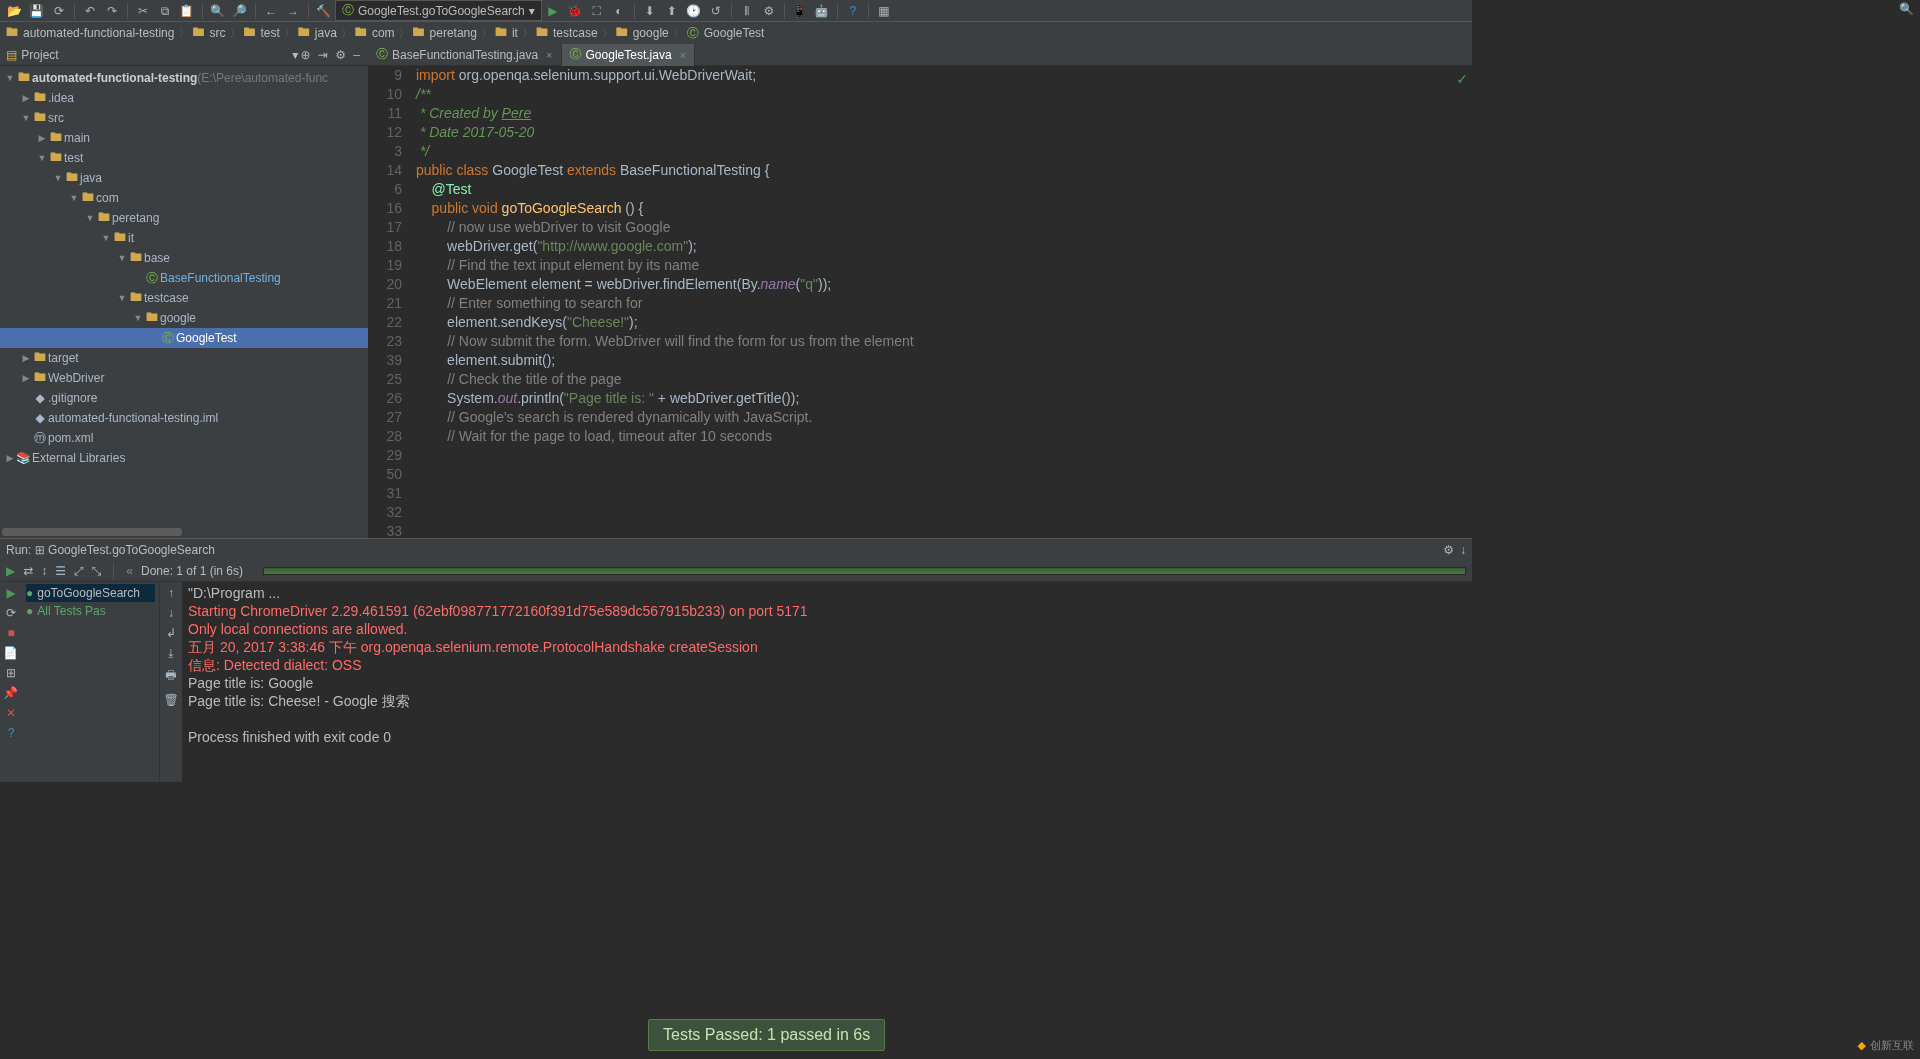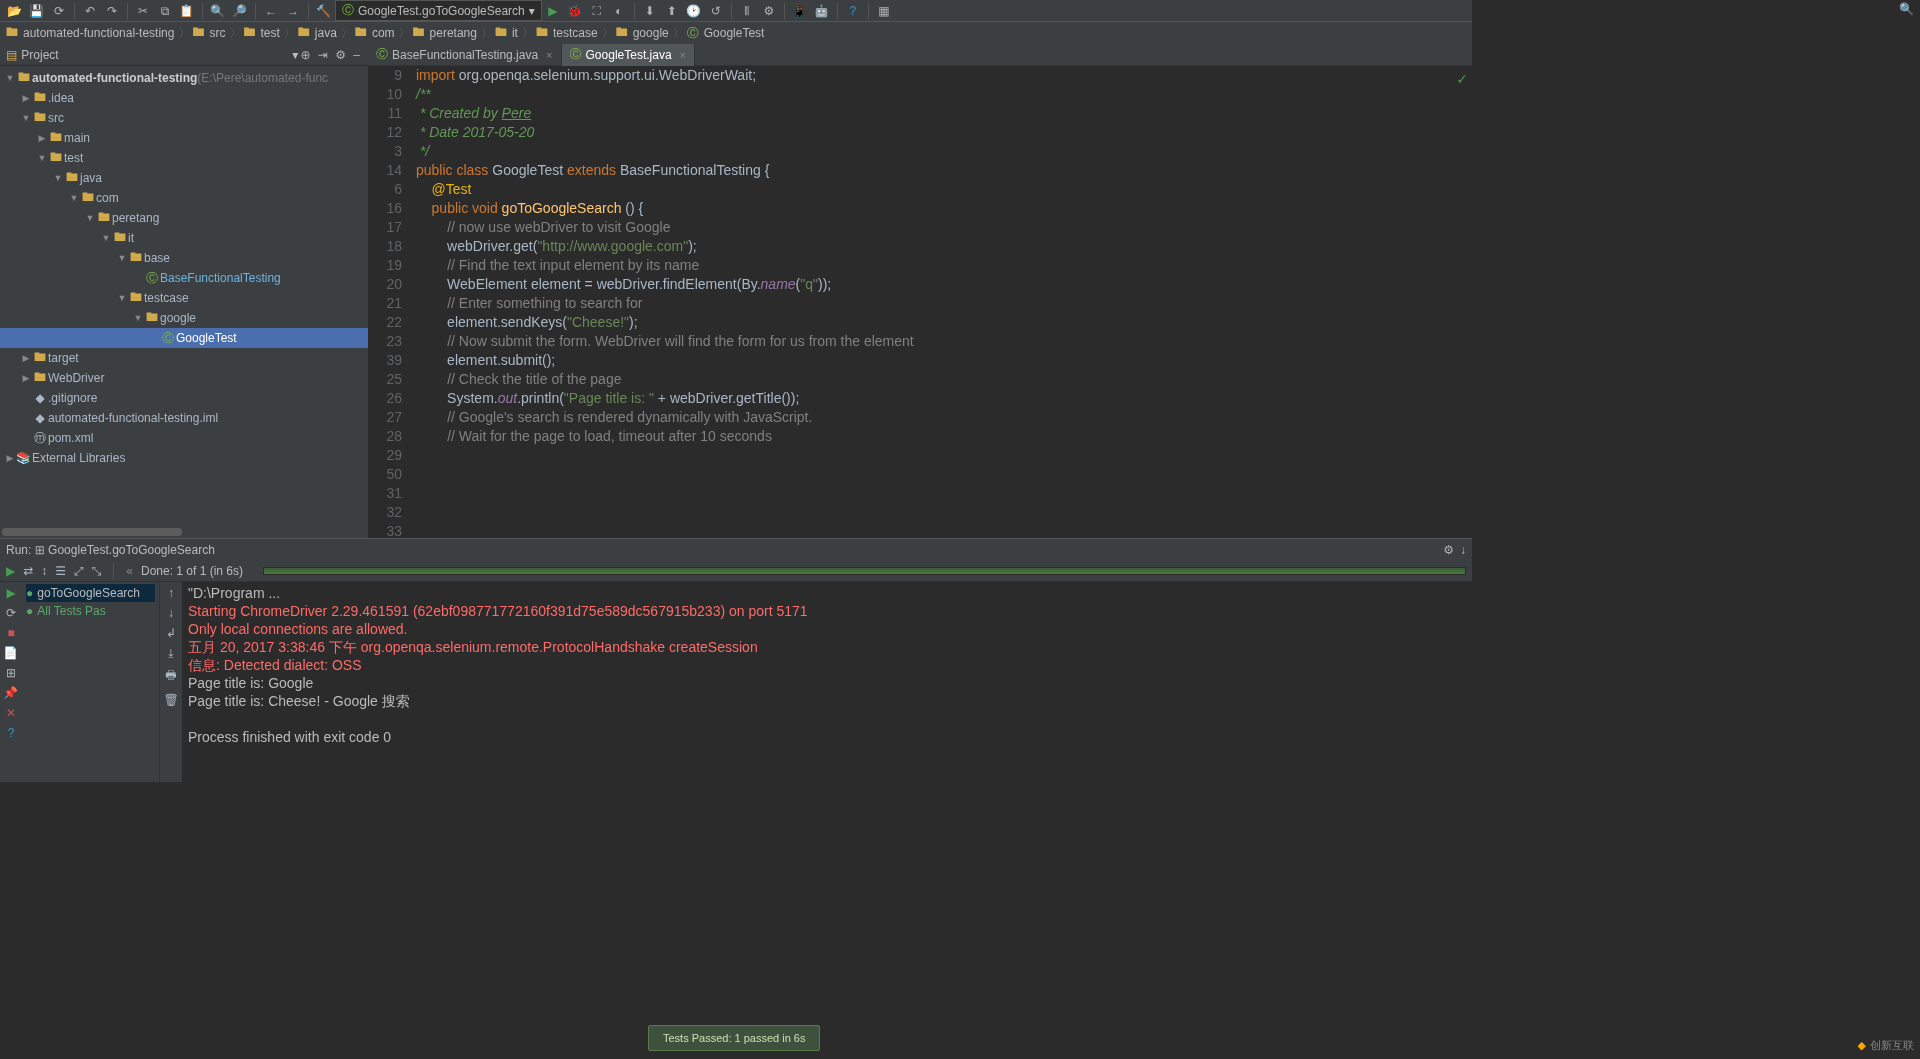--- a/index.html
+++ b/index.html
@@ -29,21 +29,21 @@
 .tab { height: 22px; display: flex; align-items: center; padding: 0 8px; gap: 4px; border-right: 1px solid #323232; cursor: pointer; color: #bbb; }
 .tab.active { background: #515658; color: #fff; }
 .tab .close { color: #888; margin-left: 4px; font-size: 11px; }
 .editor { flex: 1; display: flex; font-family: 'Consolas', 'JetBrains Mono', monospace; font-size: 14px; line-height: 19px; overflow: hidden; position: relative; }
 .gutter { width: 42px; text-align: right; color: #606366; padding-right: 8px; user-select: none; }
 .code { flex: 1; white-space: pre; color: #a9b7c6; padding-left: 6px; }
 .code .kw { color: #cc7832; }
 .code .str { color: #6a8759; }
 .code .cmt { color: #808080; }
 .code .doc { color: #629755; font-style: italic; }
-.code .ann { color: #eab308; }
+.code .ann { color: #86efac; }
 .code .fn { color: #ffc66d; }
 .code .static { color: #9876aa; font-style: italic; }
 .code .id { color: #a9b7c6; }
 .editor-marker { position: absolute; right: 4px; top: 4px; color: #499c54; font-size: 14px; }
 .run-panel-header { height: 22px; background: #3c3f41; display: flex; align-items: center; padding: 0 6px; border-top: 1px solid #555; gap: 42px; }
 .run-panel-header .rtitle { color: #bbb; }
 .run-panel-header .ricons { margin-left: auto; display: flex; gap: 6px; color: #afb1b3; }
 .run-toolbar { height: 22px; background: #3c3f41; display: flex; align-items: center; padding: 0 6px; gap: 8px; border-bottom: 1px solid #323232; }
 .run-toolbar .done { color: #bbb; }
 .progress-bar { flex: 1; height: 8px; background: linear-gradient(#3a5a3a,#4b7b3c); border: 1px solid #2a2a2a; margin-left: 12px; }
@@ -51,21 +51,21 @@
 .run-left-icons { width: 22px; background: #3c3f41; display: flex; flex-direction: column; align-items: center; gap: 6px; padding-top: 4px; }
 .run-left-icons span { color: #afb1b3; cursor: pointer; font-size: 12px; }
 .test-tree { width: 138px; background: #3c3f41; padding: 2px 4px; font-size: 12px; color: #bbb; border-right: 1px solid #323232; }
 .test-node { display: flex; align-items: center; gap: 4px; height: 18px; overflow: hidden; white-space: nowrap; }
 .test-node.sel { background: #0d293e; }
 .test-pass { color: #59a869; }
 .console-icons { width: 22px; background: #3c3f41; display: flex; flex-direction: column; align-items: center; gap: 6px; padding-top: 4px; }
 .console { flex: 1; font-family: 'Consolas', monospace; font-size: 14px; line-height: 18px; padding: 2px 6px; white-space: pre; overflow: hidden; }
 .console .err { color: #ff6b68; }
 .console .norm { color: #bbb; }
-.status-toast { position: absolute; left: 648px; bottom: 8px; background: #3d523d; border: 1px solid #5a7a4a; color: #c9e0b5; padding: 6px 14px; border-radius: 2px; font-size: 11px; }
+.status-toast { position: absolute; left: 648px; bottom: 8px; background: #3d523d; border: 1px solid #5a7a4a; color: #c9e0b5; padding: 6px 14px; border-radius: 2px; font-size: 16px; }
 .watermark { position: absolute; right: 6px; bottom: 6px; font-size: 11px; color: #888; display: flex; align-items: center; gap: 4px; }
 .search-corner { position: absolute; top: 2px; right: 6px; color: #afb1b3; cursor: pointer; }
 .scroll-h { height: 10px; background: #3c3f41; }
 .scroll-h .thumb { height: 8px; width: 180px; background: #5c5c5c; border-radius: 3px; margin-left: 2px; }
 </style>
 </head>
 <body>
 
 <div class="toolbar">
   <span class="toolbar-icon">📂</span>

